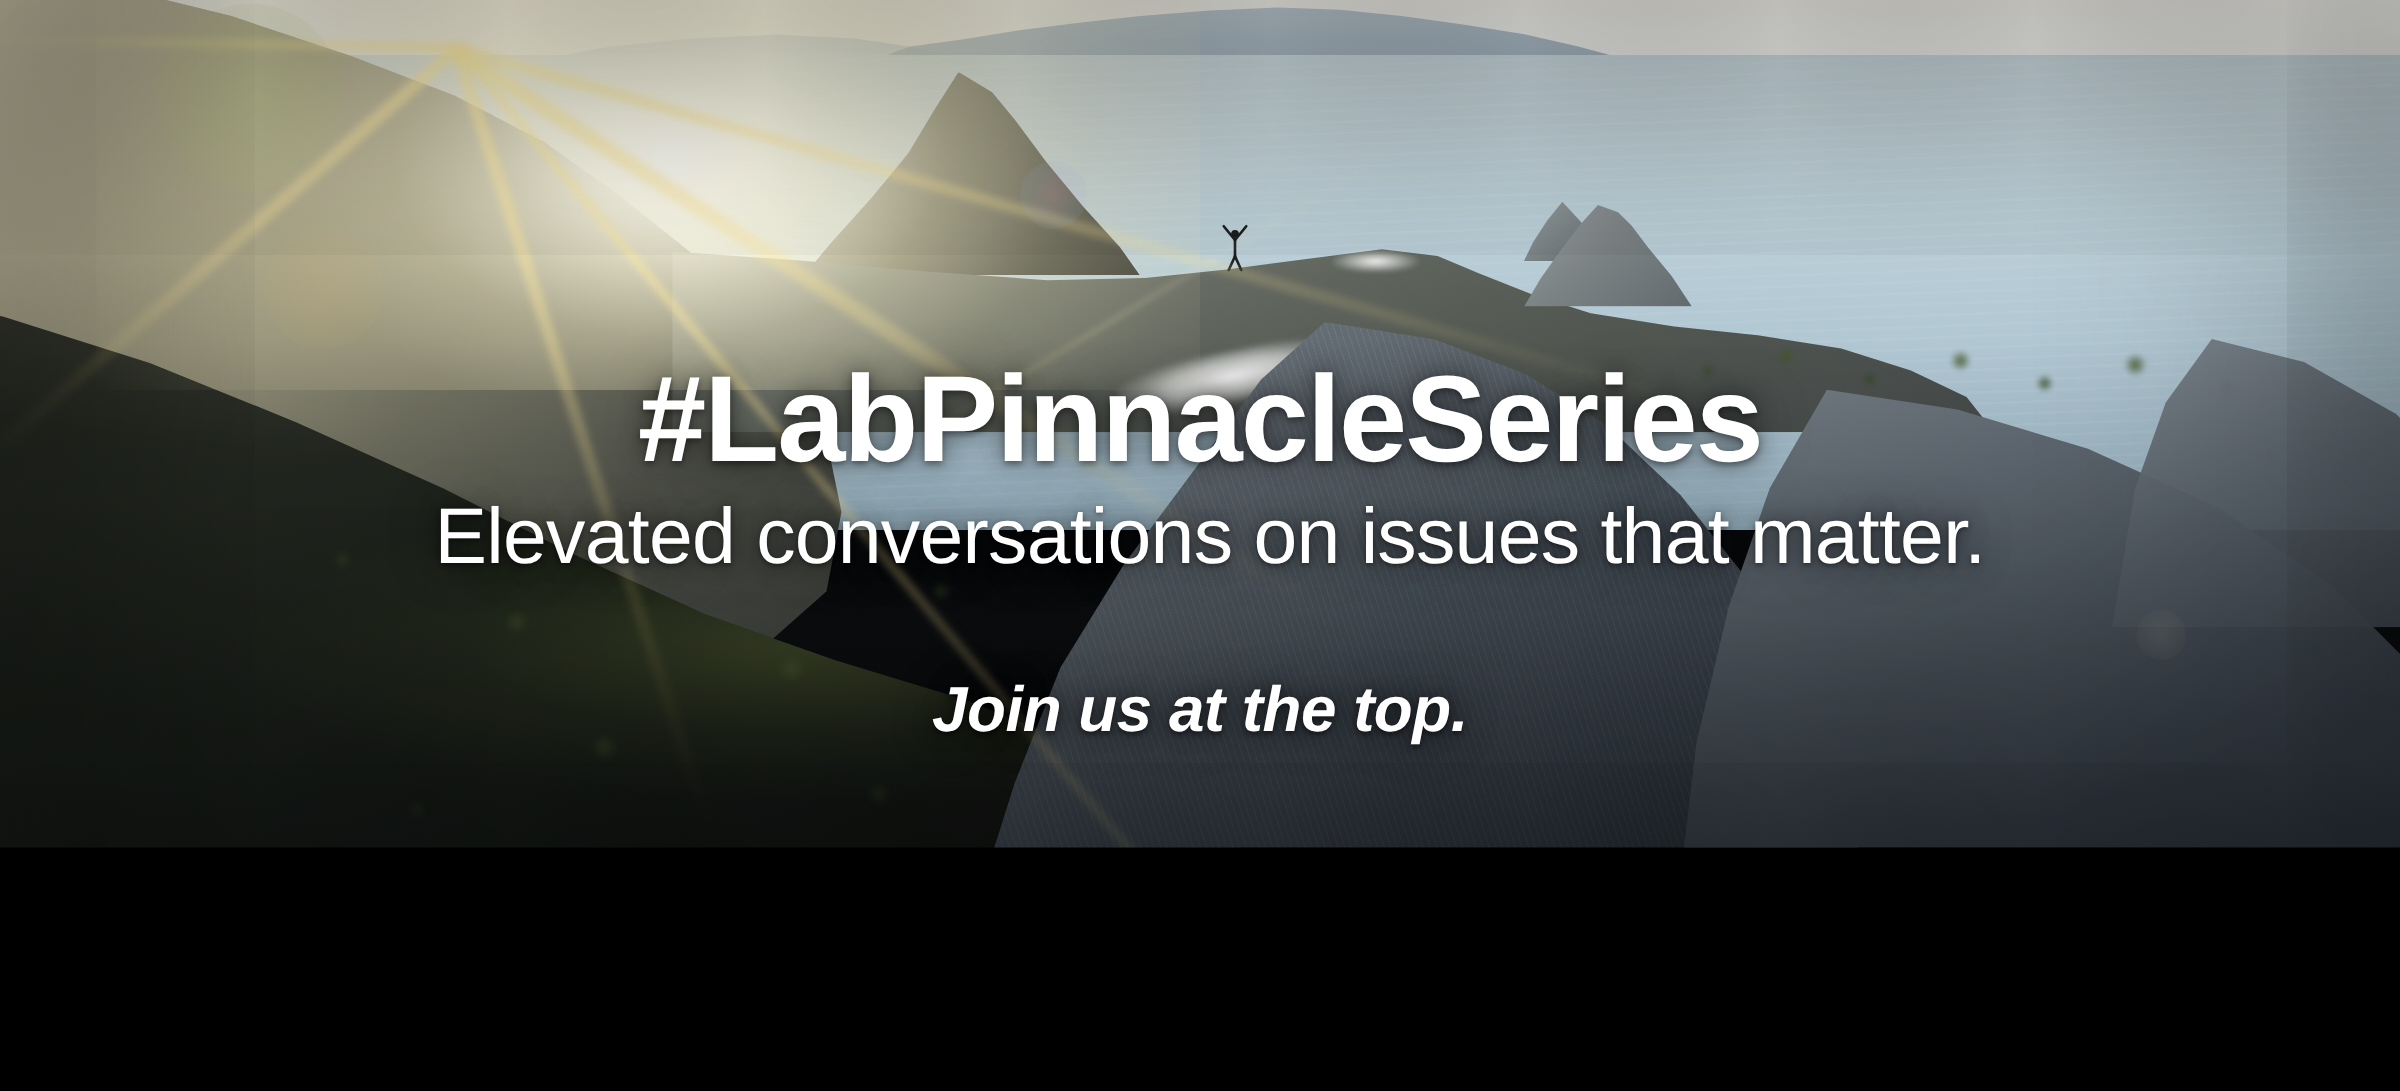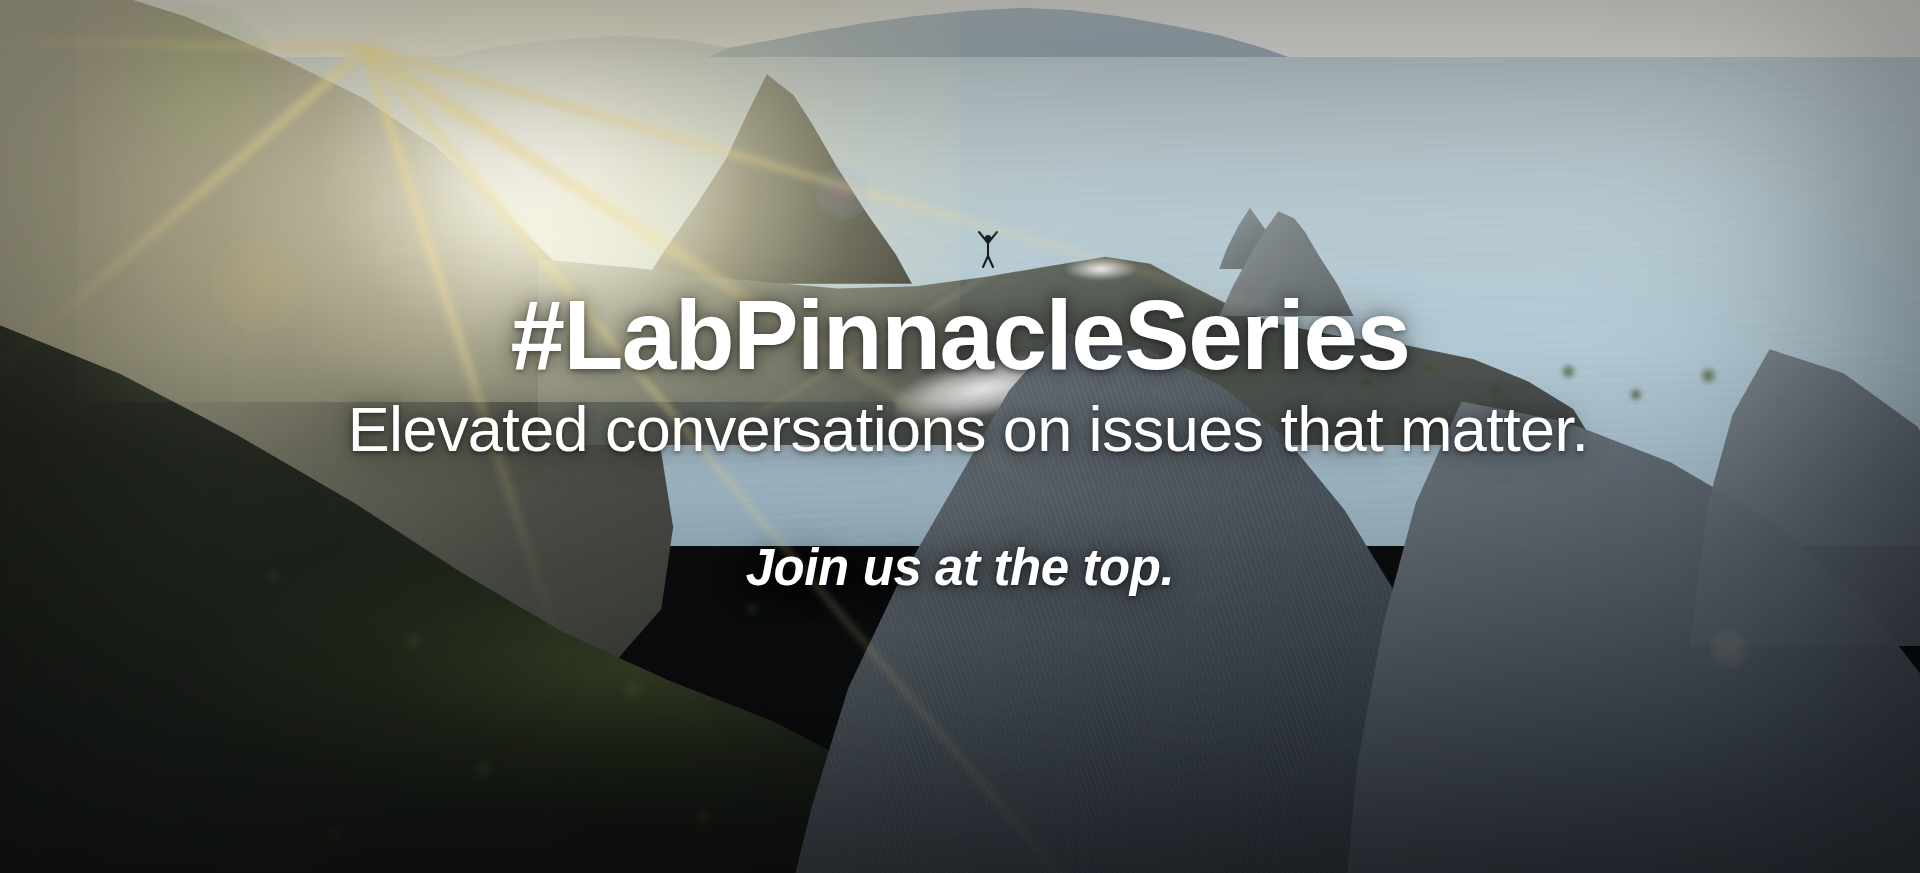--- a/index.html
+++ b/index.html
@@ -9,21 +9,21 @@
     background: #000;
   }
   body {
     font-family: "Liberation Sans", sans-serif;
   }
 
   
   .banner {
     position: relative;
     width: 1920px;
-    height: 873px;
+    height: 678px;
     overflow: hidden;
     background: #0a0c0e;
     user-select: none;
   }
 
   
   .photo {
     position: absolute;
     inset: 0;
     overflow: hidden;

